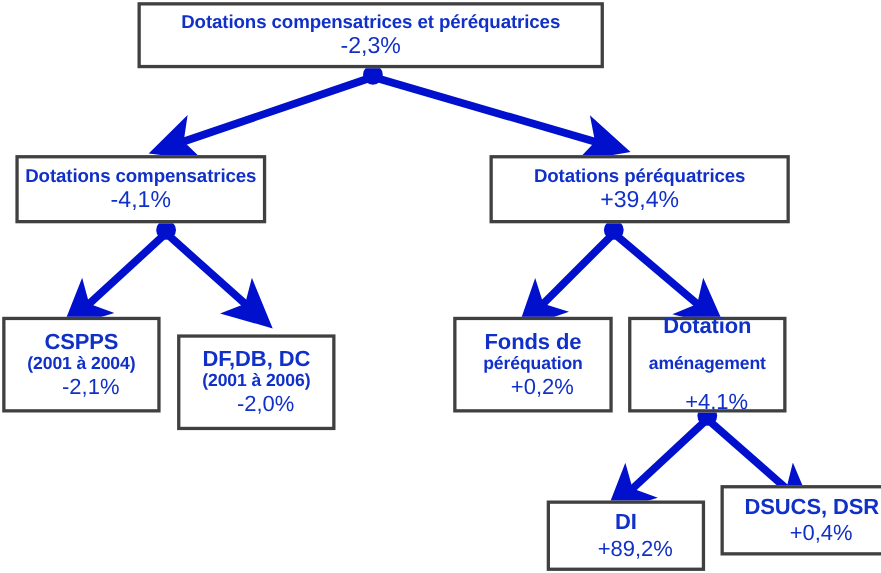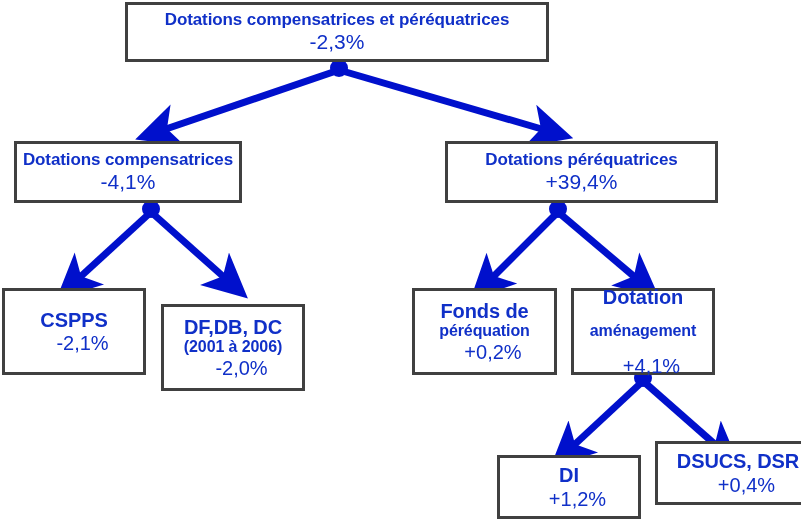--- a/index.html
+++ b/index.html
@@ -115,20 +115,21 @@
     <span class="value">-4,1%</span>
   </div>
 
   <div class="node" style="left:421px; top:141px; width:273px; height:62px;margin-left:24px;">
     <span class="label">Dotations péréquatrices</span>
     <span class="value">+39,4%</span>
   </div>
 
   <div class="node narrow" style="left:2px; top:288px; width:144px; height:87px;">
     <span class="label">CSPPS</span>
+    <span class="sub">(2001 à 2004)</span>
     <span class="value">-2,1%</span>
   </div>
 
   <div class="node narrow" style="left:161px; top:304px; width:144px; height:87px;">
     <span class="label">DF,DB, DC</span>
     <span class="sub">(2001 à 2006)</span>
     <span class="value">-2,0%</span>
   </div>
 
   <div class="node narrow" style="left:412px; top:288px; width:145px; height:87px;">
@@ -138,21 +139,21 @@
   </div>
 
   <div class="node narrow" style="left:571px; top:288px; width:144px; height:87px;gap:14px;">
     <span class="label">Dotation</span>
     <span class="sub">aménagement</span>
     <span class="value">+4,1%</span>
   </div>
 
   <div class="node narrow" style="left:497px; top:455px; width:144px; height:64px;">
     <span class="label">DI</span>
-    <span class="value">+1,2%</span>
+    <span class="value">+89,2%</span>
   </div>
 
   <div class="node narrow" style="left:655px; top:441px; width:166px; height:64px;">
     <span class="label">DSUCS, DSR</span>
     <span class="value">+0,4%</span>
   </div>
 
 </div>
 
 </body></html>

